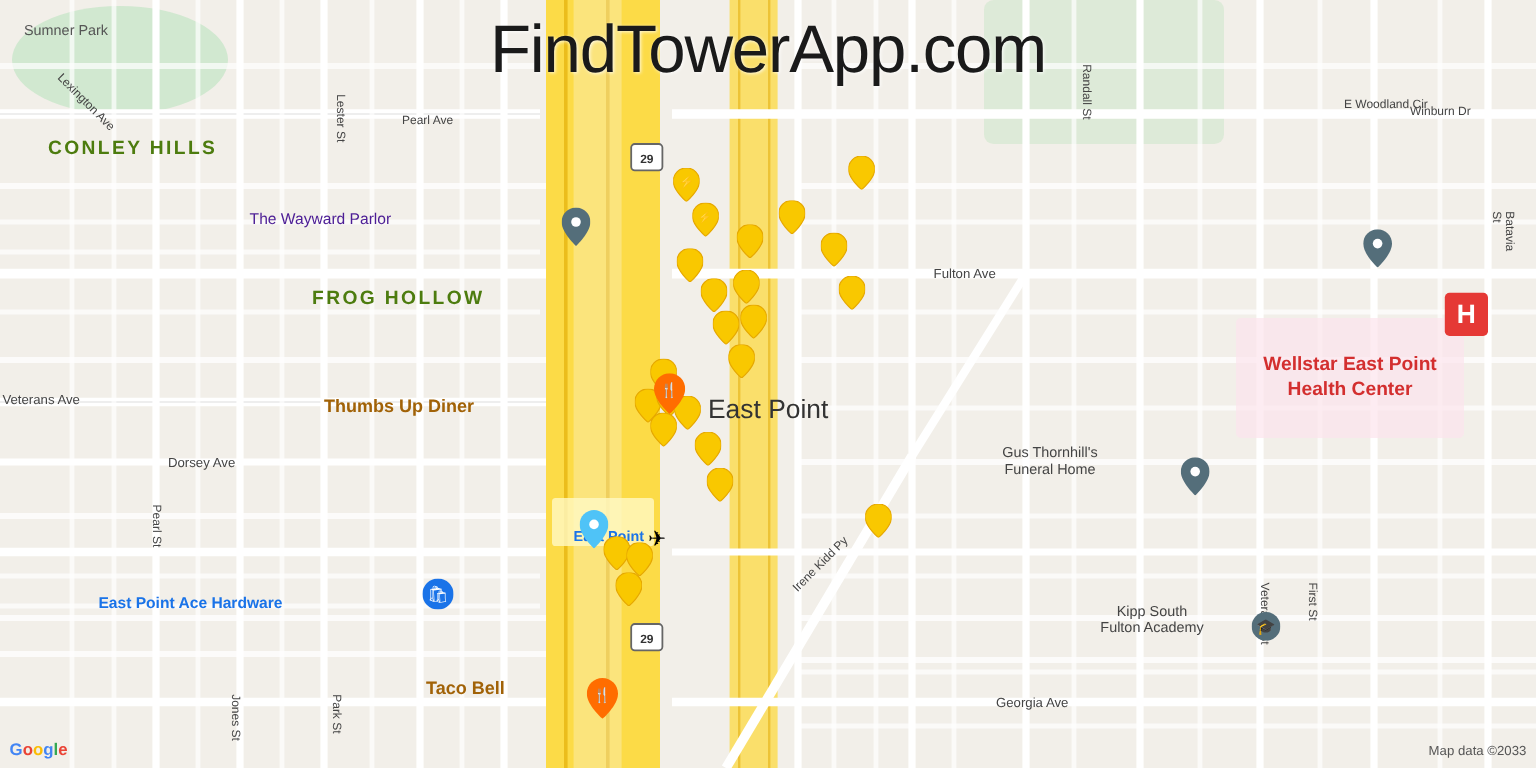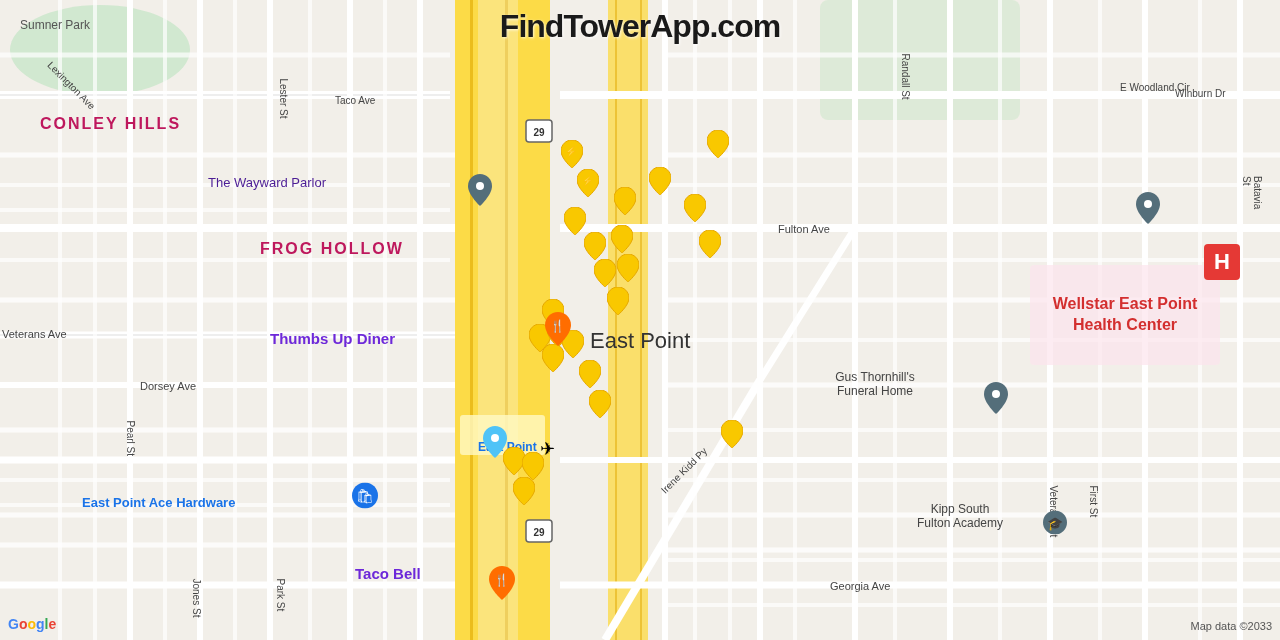--- a/index.html
+++ b/index.html
@@ -18,22 +18,22 @@
       inset: 0;
       background: #f2efe9;
     }
 
     
     #title {
       position: absolute;
       top: 8px;
       left: 50%;
       transform: translateX(-50%);
-      font-size: 32px;
-      font-weight: bold;
+      font-size: 56px;
+      font-weight: normal;
       color: #1a1a1a;
       z-index: 100;
       white-space: nowrap;
       text-shadow: 1px 1px 3px rgba(255,255,255,0.8);
       letter-spacing: -1px;
     }
 
     
     #map-svg {
       position: absolute;
@@ -47,26 +47,26 @@
       position: absolute;
       font-size: 13px;
       color: #333;
       font-weight: 500;
       pointer-events: none;
     }
 
     .place-label.large {
       font-size: 16px;
       font-weight: 600;
-      color: #be185d;
+      color: #4d7c0f;
       letter-spacing: 1px;
     }
 
     .place-label.orange {
-      color: #6d28d9;
+      color: #a16207;
       font-weight: 700;
       font-size: 15px;
     }
 
     .place-label.blue {
       color: #1a73e8;
       font-weight: 700;
       font-size: 13px;
     }
 
@@ -479,21 +479,21 @@
   <div class="place-label dark" style="left:130px;top:415px;font-size:10px;transform:rotate(90deg);transform-origin:left center">Pearl St</div>
   <div class="place-label dark" style="left:140px;top:380px;font-size:11px">Dorsey Ave</div>
   <div class="place-label dark" style="left:778px;top:223px;font-size:11px">Fulton Ave</div>
   <div class="place-label dark" style="left:830px;top:580px;font-size:11px">Georgia Ave</div>
   <div class="place-label dark" style="left:654px;top:465px;font-size:10px;transform:rotate(-45deg)">Irene Kidd Py</div>
   <div class="place-label dark" style="left:1053px;top:480px;font-size:10px;transform:rotate(90deg);transform-origin:left center">Veterans St</div>
   <div class="place-label dark" style="left:1093px;top:480px;font-size:10px;transform:rotate(90deg);transform-origin:left center">First St</div>
   <div class="place-label dark" style="left:280px;top:573px;font-size:10px;transform:rotate(90deg);transform-origin:left center">Park St</div>
   <div class="place-label dark" style="left:196px;top:573px;font-size:10px;transform:rotate(90deg);transform-origin:left center">Jones St</div>
   <div class="place-label dark" style="left:283px;top:73px;font-size:10px;transform:rotate(90deg);transform-origin:left center">Lester St</div>
-  <div class="place-label dark" style="left:335px;top:95px;font-size:10px">Taco Ave</div>
+  <div class="place-label dark" style="left:335px;top:95px;font-size:10px">Pearl Ave</div>
   <div class="place-label dark" style="left:40px;top:80px;font-size:10px;transform:rotate(45deg)">Lexington Ave</div>
   <div class="place-label dark" style="left:905px;top:48px;font-size:10px;transform:rotate(90deg);transform-origin:left center">Randall St</div>
   <div class="place-label dark" style="left:1120px;top:82px;font-size:10px">E Woodland Cir</div>
   <div class="place-label dark" style="left:1175px;top:88px;font-size:10px">Winburn Dr</div>
   <div class="place-label dark" style="left:1252px;top:165px;font-size:10px;transform:rotate(90deg);transform-origin:left center">Batavia St</div>
 
   <div style="position:absolute;left:540px;top:438px;font-size:18px;z-index:60">✈</div>
 
   <div id="title">FindTowerApp.com</div>
 

